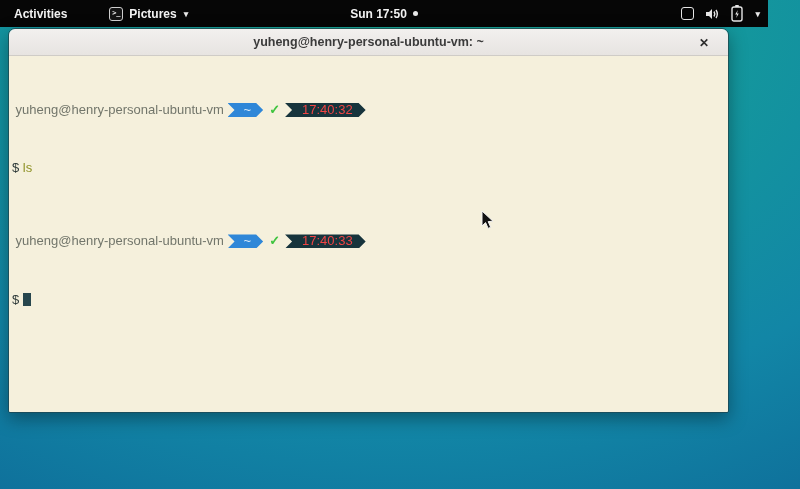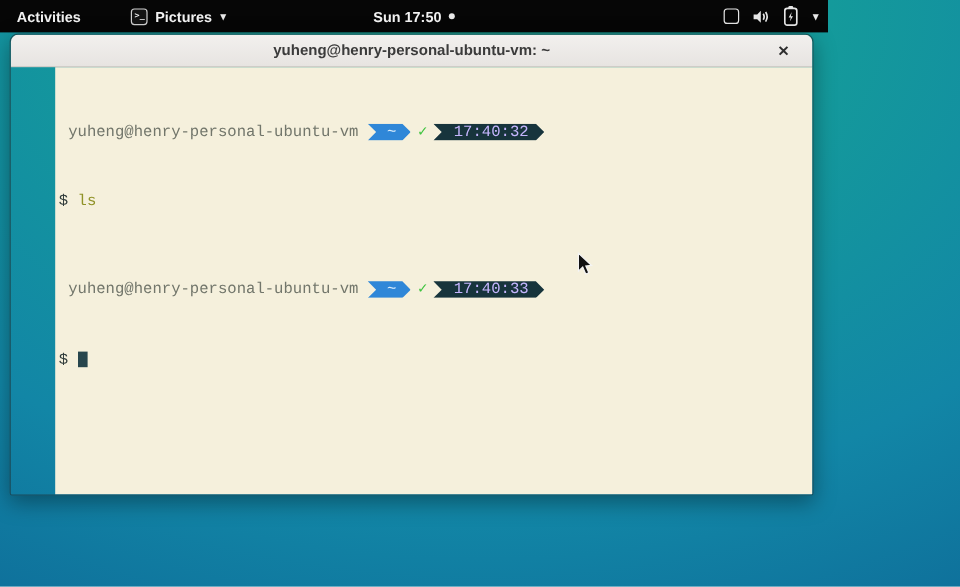--- a/index.html
+++ b/index.html
@@ -7,21 +7,21 @@
   .screen {
     position:relative; width:800px; height:489px;
     background: radial-gradient(130% 150% at 50% 0%,
       var(--desktop-teal-bright,#18a694) 0%, #149a9b 28%,
       #1286a6 58%, #0e6c99 82%, var(--desktop-blue-dark,#0c5c89) 100%);
     font-family:"Liberation Sans", sans-serif;
   }
 
   
   .topbar {
-    position:absolute; left:0; top:0; width:690px; height:27px;
+    position:absolute; left:0; top:0; width:768px; height:27px;
     background:var(--topbar-bg,#060606); color:#f2f2f2;
     display:flex; align-items:center; font-size:12px; font-weight:700;
   }
   .activities { margin-left:10px; padding:0 4px; cursor:default; }
   .appmenu { margin-left:38px; display:flex; align-items:center; gap:6px; }
   .appicon {
     width:14px; height:14px; border:1px solid #cfcfcf; border-radius:3px;
     background:#141414; display:flex; align-items:center; justify-content:center;
   }
   .appicon-glyph { font-family:"DejaVu Sans Mono",monospace; font-size:7px; font-weight:700; color:#eee; line-height:1; }
@@ -30,51 +30,51 @@
     position:absolute; left:0; right:0; top:0; height:27px;
     display:flex; align-items:center; justify-content:center; gap:6px; pointer-events:none;border-radius:12px;
   }
   .notif-dot { width:5px; height:5px; border-radius:50%; background:#e8e8e8; }
   .status { position:absolute; right:8px; top:0; height:27px; display:flex; align-items:center; gap:11px; }
   .sq-icon { width:13px; height:13px; border:1.5px solid #e6e6e6; border-radius:3px; }
   .status svg { display:block; }
 
   
   .window {
-    position:absolute; left:8px; top:28px; width:670px; height:385px;
+    position:absolute; left:8px; top:28px; width:721px; height:385px;
     border:1px solid rgba(30,50,55,.65); border-radius:7px 7px 2px 2px;
     box-shadow:0 6px 18px rgba(0,0,0,.35); overflow:hidden;
     display:flex; flex-direction:column;
   }
   .titlebar {
     height:27px; flex:0 0 27px;
     background:linear-gradient(var(--titlebar-bg,#f2f0ee), #e7e4e1);
     border-bottom:1px solid #cfccc7;
     display:flex; align-items:center; justify-content:center; position:relative;
     font-size:12.5px; font-weight:700; color:#3b3b3b;
   }
   .close-btn {
     position:absolute; right:14px; top:0; height:27px; width:20px;
     display:flex; align-items:center; justify-content:center;
     font-size:12px; font-weight:700; color:#2e2e2e; cursor:default;
   }
   .term {
     flex:1; background:var(--term-bg,#f5f0dc);
-    font-family:Liberation Mono, monospace;
+    font-family:Liberation Sans, sans-serif;
     font-size:13px; line-height:14.6px; white-space:pre;
-    padding:3px 2px 0 3px; color:#2f3b3a;margin-left:37px;
+    padding:3px 2px 0 3px; color:#2f3b3a;
   }
   .term-line { height:14.6px; display:flex; align-items:center; white-space:pre; }
   .prompt-user { color:var(--prompt-user,#72766b); }
   .pl-seg {
     display:inline-flex; align-items:center; height:14px; font-size:13px;
     clip-path:polygon(0% 0%, calc(100% - 7px) 0%, 100% 50%, calc(100% - 7px) 100%, 0% 100%, 7px 50%);
   }
   .pl-blue { background:var(--powerline-blue,#2f87d8); color:#d9ecfb; padding:0 12px 0 16px; }
-  .pl-dark { background:var(--powerline-dark,#17343c); color:#c4b5fd; padding:0 13px 0 17px; }
+  .pl-dark { background:var(--powerline-dark,#17343c); color:#ef4444; padding:0 13px 0 17px; }
   .check { color:var(--check-green,#3fc43f); margin:0 5px 0 6px; font-weight:700; }
   .dollar { color:#2f3b3a; }
   .cmd { color:var(--command-olive,#8f9227); }
   .dirs { color:var(--dir-teal,#2e9c9c); }
   .cursor-block {
     display:inline-block; width:8px; height:13px;
     background:var(--cursor-block,#27464d); margin-left:0;
   }
 
   .mouse-cursor { position:absolute; left:481px; top:210px; pointer-events:none; }

